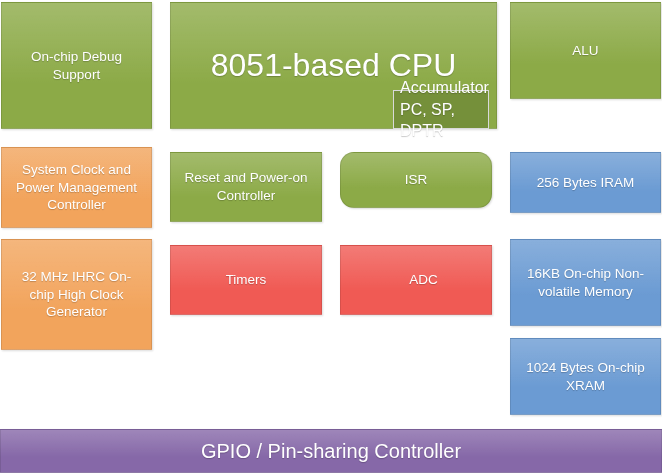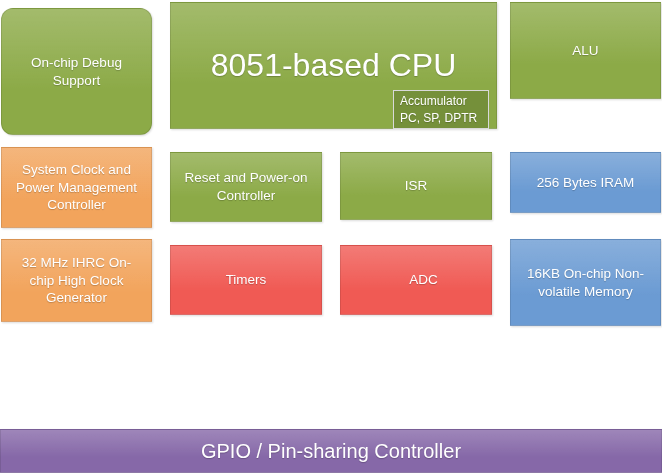--- a/index.html
+++ b/index.html
@@ -29,42 +29,42 @@
     text-shadow: 0 1px 1px rgba(0,0,0,0.22);
     box-shadow: 1px 1px 2px rgba(0,0,0,0.14);
     background-image: linear-gradient(to bottom, rgba(255,255,255,0.20), rgba(255,255,255,0) 65%);
   }
   .green  { background-color: var(--green,  #8caa47); border: 1px solid rgba(0,0,0,0.10); }
   .orange { background-color: var(--orange, #f2a45c); border: 1px solid rgba(0,0,0,0.10); }
   .red    { background-color: var(--red,    #f05a54); border: 1px solid rgba(0,0,0,0.10); }
   .blue   { background-color: var(--blue,   #6b9bd3); border: 1px solid rgba(0,0,0,0.10); }
   .purple { background-color: var(--purple, #8668a8); border: 1px solid rgba(0,0,0,0.10); }
 
-  #b-debug  { left: 1px;   top: 8px;   width: 151px; height: 127px; border-radius: 12px; }
+  #b-debug  { left: 1px;   top: 2px;   width: 151px; height: 127px; }
   #b-cpu    { left: 170px; top: 2px;   width: 327px; height: 127px; font-size: 32px; align-items: flex-start; padding-top: 42px; }
   #b-acc    {
     left: 393px; top: 90px; width: 96px; height: 39px;
     background-color: var(--green-dark, #75903a);
     background-image: none;
     border: 1px solid #d9d9d9;
     box-shadow: none;
-    font-size: 12px;
+    font-size: 16px;
     line-height: 1.35;
     flex-direction: column;
     align-items: flex-start;
     justify-content: center;
     padding: 0 0 0 6px;
     text-align: left;
   }
   #b-alu    { left: 510px; top: 2px;   width: 151px; height: 97px; text-align: center; }
   #b-sysclk { left: 1px;   top: 147px; width: 151px; height: 81px; }
   #b-reset  { left: 170px; top: 152px; width: 152px; height: 70px; }
-  #b-isr    { left: 340px; top: 152px; width: 152px; height: 68px; }
+  #b-isr    { left: 340px; top: 152px; width: 152px; height: 56px; border-radius: 14px; }
   #b-iram   { left: 510px; top: 152px; width: 151px; height: 61px; }
-  #b-ihrc   { left: 1px;   top: 239px; width: 151px; height: 83px; }
+  #b-ihrc   { left: 1px;   top: 239px; width: 151px; height: 111px; }
   #b-timers { left: 170px; top: 245px; width: 152px; height: 70px; }
   #b-adc    { left: 340px; top: 245px; width: 152px; height: 70px; padding-left: 23px; }
   #b-nvm    { left: 510px; top: 239px; width: 151px; height: 87px; }
   #b-spi    { left: 340px; top: 341px; width: 152px; height: 70px; }
   #b-xram   { left: 510px; top: 338px; width: 151px; height: 77px; }
   #b-gpio   { left: 0px;   top: 429px; width: 662px; height: 44px; font-size: 20px; }
 </style>
 </head>
 <body>
 
@@ -113,18 +113,21 @@
 
   <div class="block red" id="b-adc">
     <span>ADC</span>
   </div>
 
   <div class="block blue" id="b-nvm">
     <span>16KB On-chip Non-volatile Memory</span>
   </div>
 
 
+  <div class="block blue" id="b-xram">
+    <span>1024 Bytes On-chip XRAM</span>
+  </div>
 
   <div class="block purple" id="b-gpio">
     <span>GPIO / Pin-sharing Controller</span>
   </div>
 
 </div>
 
 </body></html>

